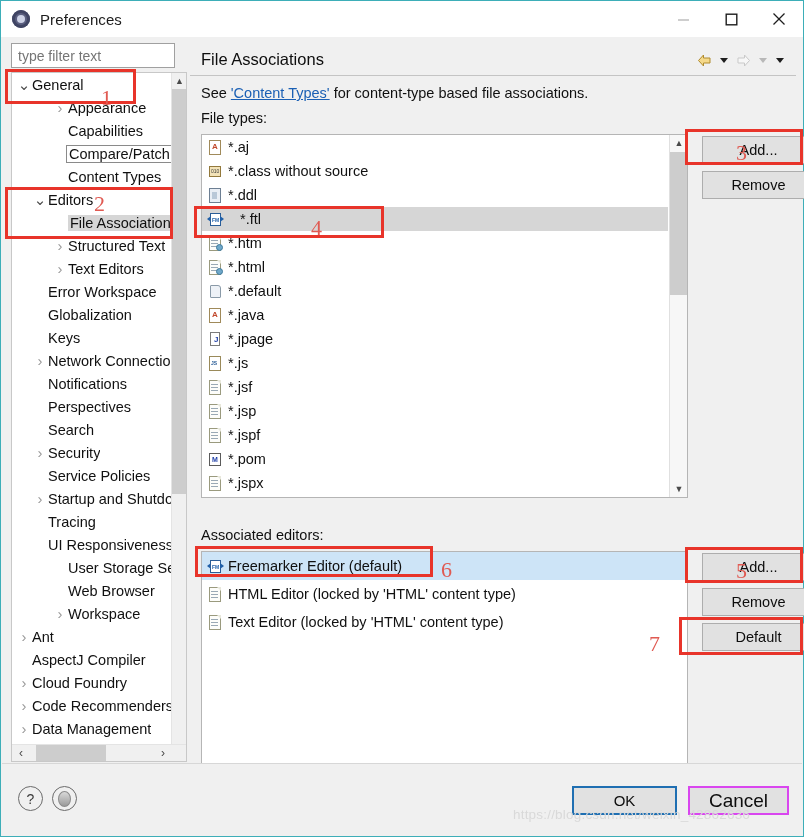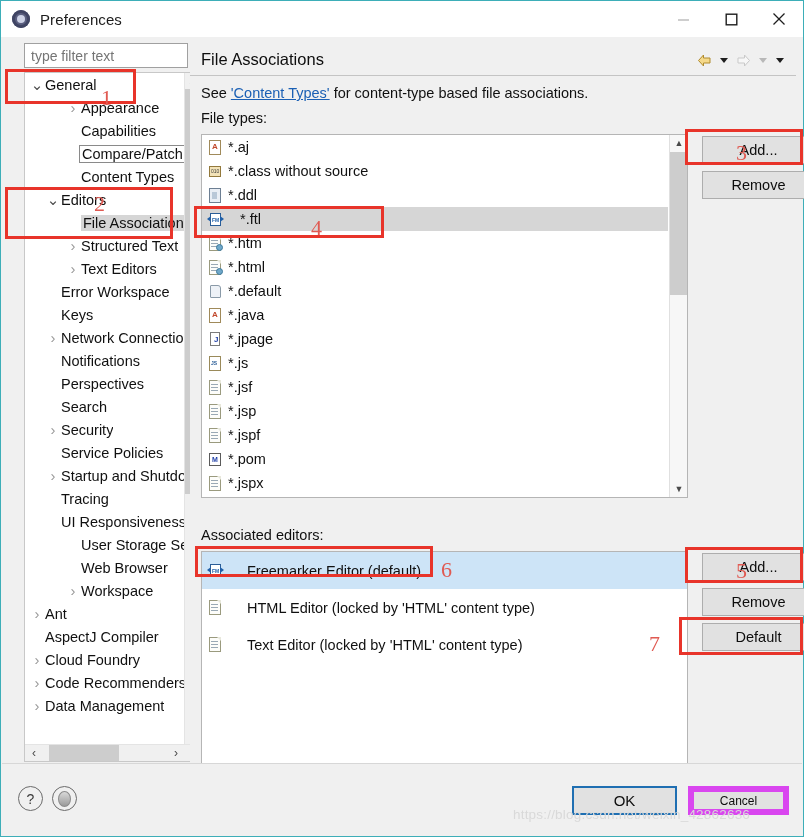--- a/index.html
+++ b/index.html
@@ -46,21 +46,21 @@
     display: flex; align-items: stretch;
   }
   .win-btn {
     width: 48px; display: flex; align-items: center; justify-content: center;
     color: #3a3a3a;
   }
   .win-btn svg { display: block; }
 
   
   .left-pane {
-    position: absolute; left: 21px; top: 42px; width: 180px; height: 580px;
+    position: absolute; left: 8px; top: 42px; width: 180px; height: 580px;
   }
   .filter-box {
     position: absolute; left: 2px; top: 0; width: 164px; height: 25px;
     border: 1px solid #a0a0a0; background: #fff;
     font-size: 14px; color: #8d8d8d; padding: 2px 6px;
     font-family: "Liberation Sans", sans-serif;
   }
   .tree-wrap {
     position: absolute; left: 2px; top: 29px; width: 176px; height: 690px;
     background: #ffffff; border: 1px solid #c8c8c8;
@@ -172,22 +172,22 @@
     position: absolute; left: 0; top: 17px; width: 18px; height: 143px;
     background: #cdcdcd;
   }
 
   
   .aelist {
     position: absolute; left: 11px; top: 508px; width: 487px; height: 253px;
     background: #fff; border: 1px solid #b5b5b5; overflow: hidden;
   }
   .ae-row {
-    height: 37px; display: flex; align-items: center;
-    font-size: 14.5px; color: #101010; padding-left: 5px; gap: 19px;
+    height: 28px; display: flex; align-items: center;
+    font-size: 14.5px; color: #101010; padding-left: 5px;
   }
   .ae-row.sel { background: #cde4f7; }
 
   
   .gi { width: 17px; height: 17px; margin-right: 4px; flex: none; position: relative; }
   .doc-base {
     position: absolute; left: 2px; top: 1px; width: 12px; height: 15px;
     background: #fdfdfa; border: 1px solid #9a9a7e;
   }
   .doc-base.fold:after {
@@ -299,22 +299,22 @@
     border: 1px solid #8a8a8a;
   }
   .ok-btn {
     position: absolute; left: 570px; top: 22px; width: 105px; height: 29px;
     background: #e1e1e1; border: 2px solid #1f6fb2;
     font-size: 15px; color: #0d0d0d;
     display:flex; align-items:center; justify-content:center;
   }
   .cancel-btn {
     position: absolute; left: 686px; top: 22px; width: 101px; height: 29px;
-    background: #e1e1e1; border: 6px solid #d946ef;
-    font-size: 12px; color: #0d0d0d;
+    background: #e1e1e1; border: 2px solid #d946ef;
+    font-size: 19px; color: #0d0d0d;
     display:flex; align-items:center; justify-content:center;
   }
   .watermark {
     position: absolute; left: 512px; top: 806px;
     font-size: 13.5px; color: #d9d9d9; letter-spacing: .2px;
     white-space: nowrap; pointer-events: none;
   }
 
   
   .anno-box {
@@ -395,20 +395,24 @@
           <div class="tree-item ind2">
             <span class="arrow" style="font-size: 15px; color: rgb(154, 154, 154);">›</span>
             <span class="lbl">Text Editors</span>
           </div>
           <div class="tree-item ind1">
             <span class="arrow"></span>
             <span class="lbl">Error Workspace</span>
           </div>
           <div class="tree-item ind1">
             <span class="arrow"></span>
+            <span class="lbl">Globalization</span>
+          </div>
+          <div class="tree-item ind1">
+            <span class="arrow"></span>
             <span class="lbl">Keys</span>
           </div>
           <div class="tree-item ind1">
             <span class="arrow" style="font-size: 15px; color: rgb(154, 154, 154);">›</span>
             <span class="lbl">Network Connections</span>
           </div>
           <div class="tree-item ind1">
             <span class="arrow"></span>
             <span class="lbl">Notifications</span>
           </div>

